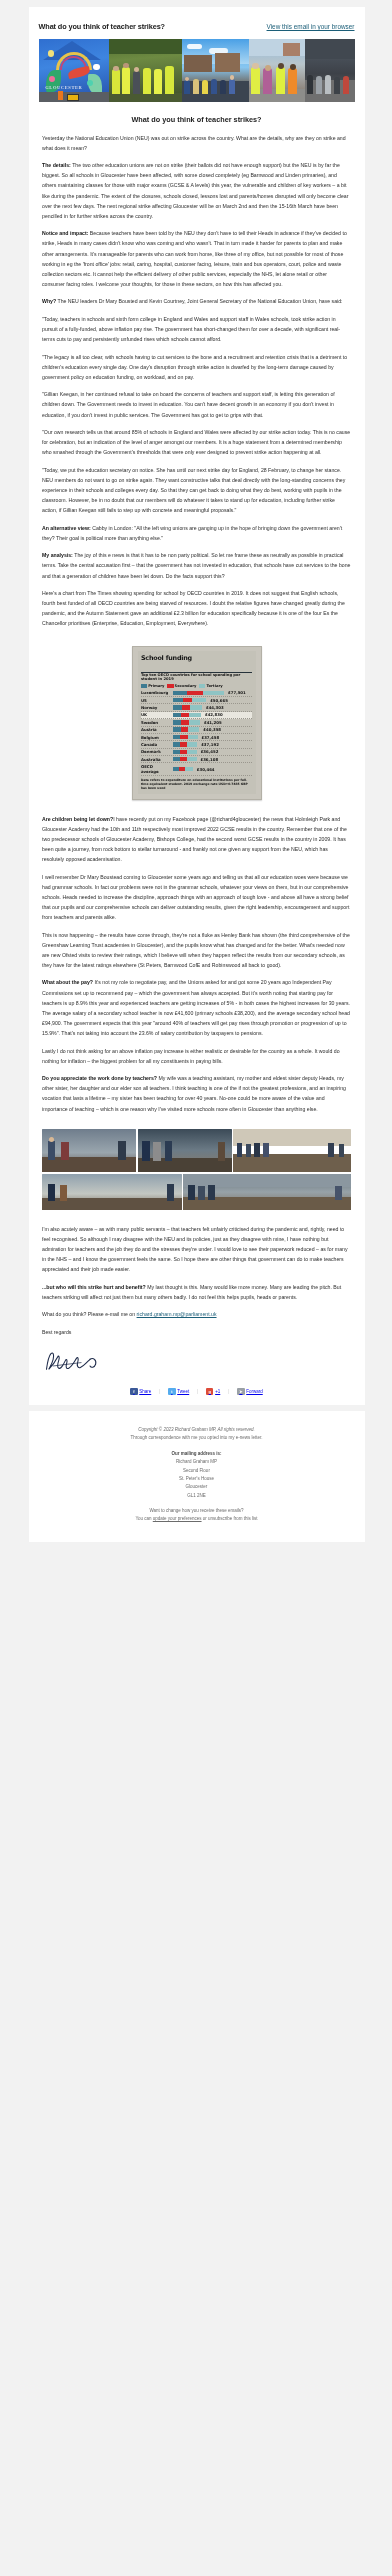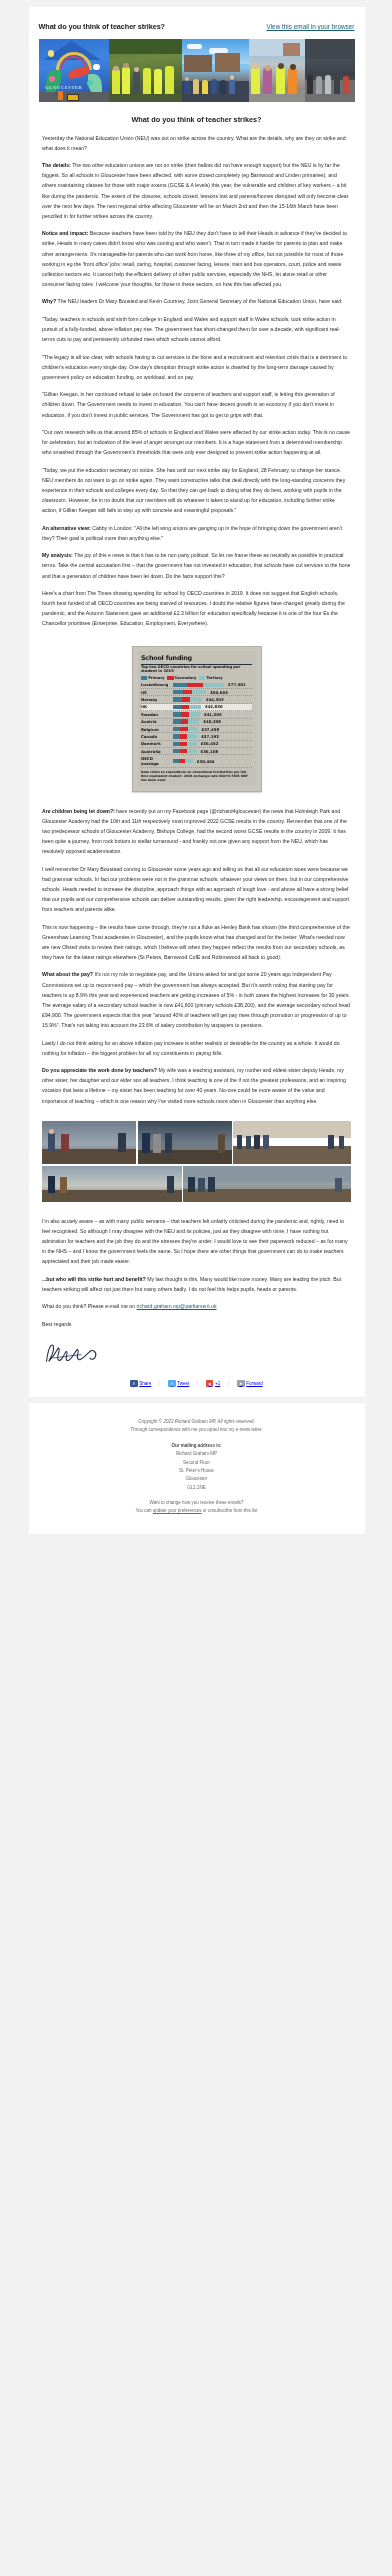--- a/index.html
+++ b/index.html
@@ -100,21 +100,21 @@
     background: #c9c6bd;
     border: 0.6px solid #b3b0a6;
     padding: 4.5px 5px 5px 5px;
     font-family: "DejaVu Sans", sans-serif;
     color: #141414;
     box-shadow: 0 0.6px 1.1px rgba(0,0,0,.18);
   }
   .clip-inner { background:#c4c2b8; padding: 2.2px 3.4px 3.4px 3.4px; }
   .clip-title {
     font-size: 6.4px; font-weight: bold; letter-spacing:-0.2px;
-    border-bottom: 0.9px solid #26323a; padding-bottom: 2px; margin-bottom: 0;
+    border-bottom: 0.9px solid #26323a; padding-bottom: 10px; margin-bottom: 0;
   }
   .clip-sub { font-size: 3.7px; line-height:1.3; font-weight:600; margin-bottom:1.7px; }
   .clip-legend { display:flex; gap:2.8px; align-items:center; font-size:3.7px; font-weight:bold; margin-bottom:1.7px; }
   .swatch { display:inline-block; width:6.2px; height:3.9px; margin-right:1.1px; vertical-align:middle; }
   .sw-pri { background:#3d7b92; }
   .sw-sec { background:#d8262a; }
   .sw-ter { background:#8fc4c4; }
   .clip-row {
     display:flex; align-items:center; font-size:3.9px; font-weight:bold;
     border-bottom: 0.6px dotted #9a978e; padding: 0.7px 0; gap: 1.7px;

